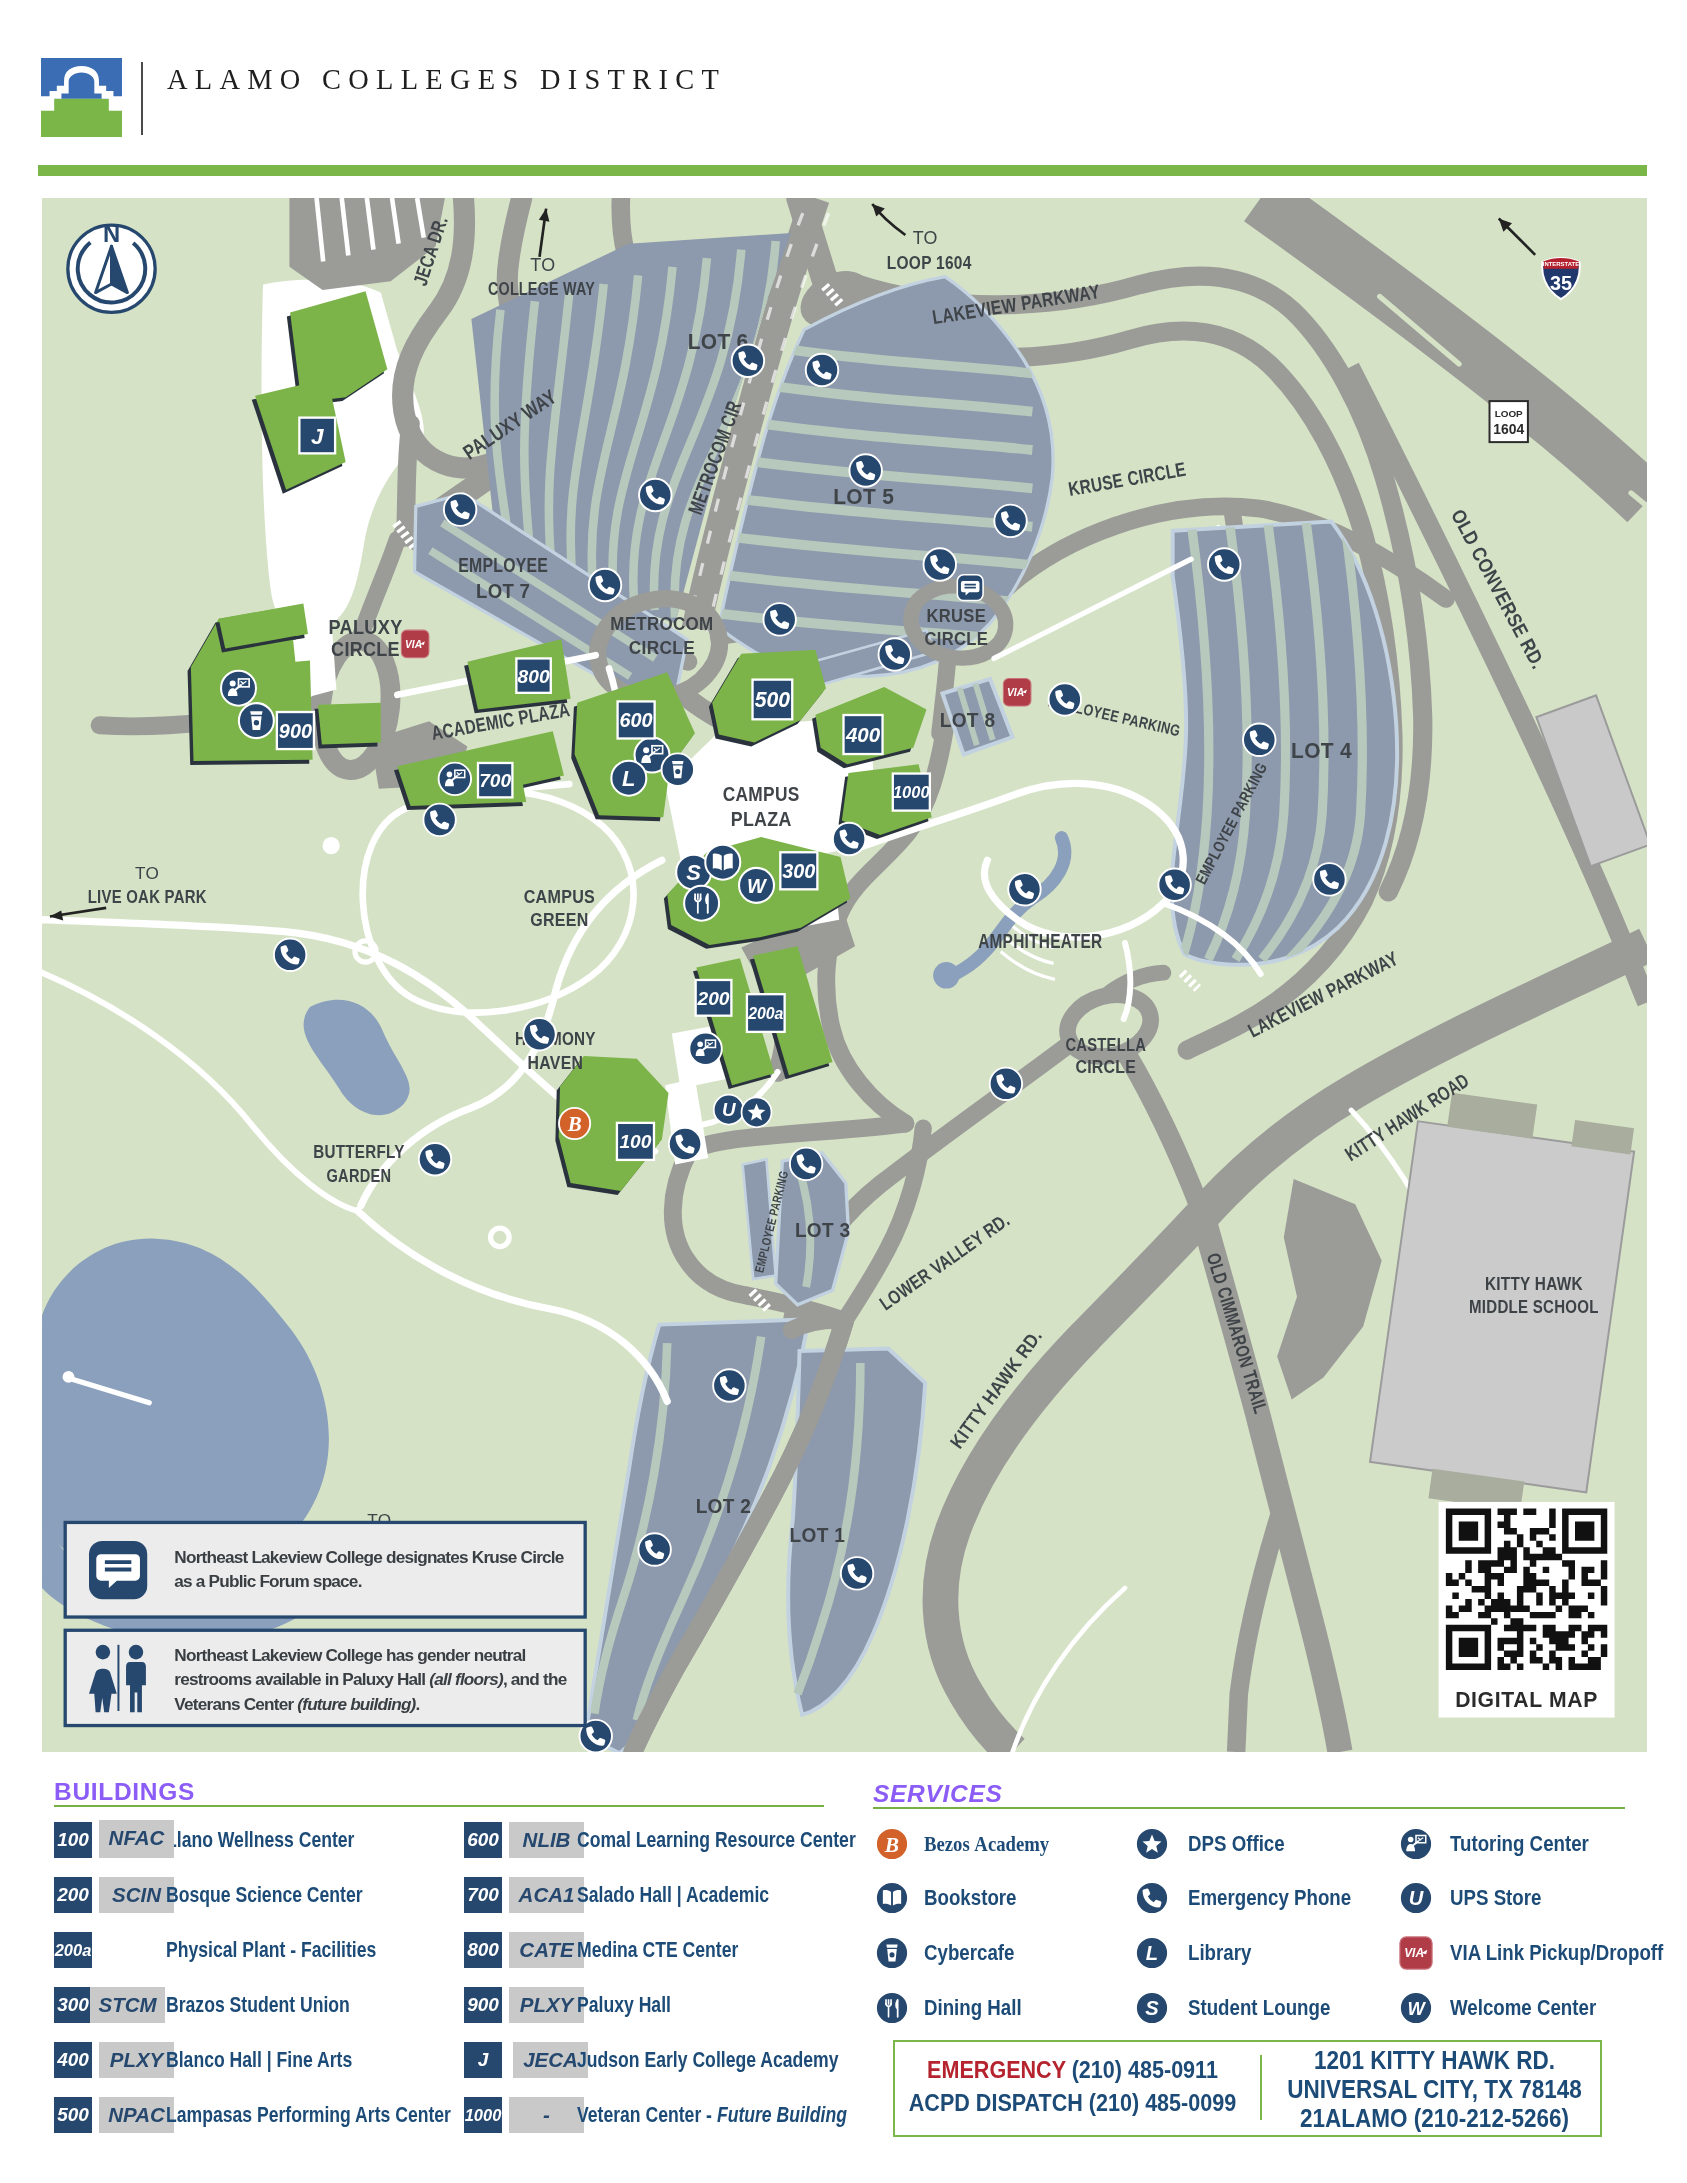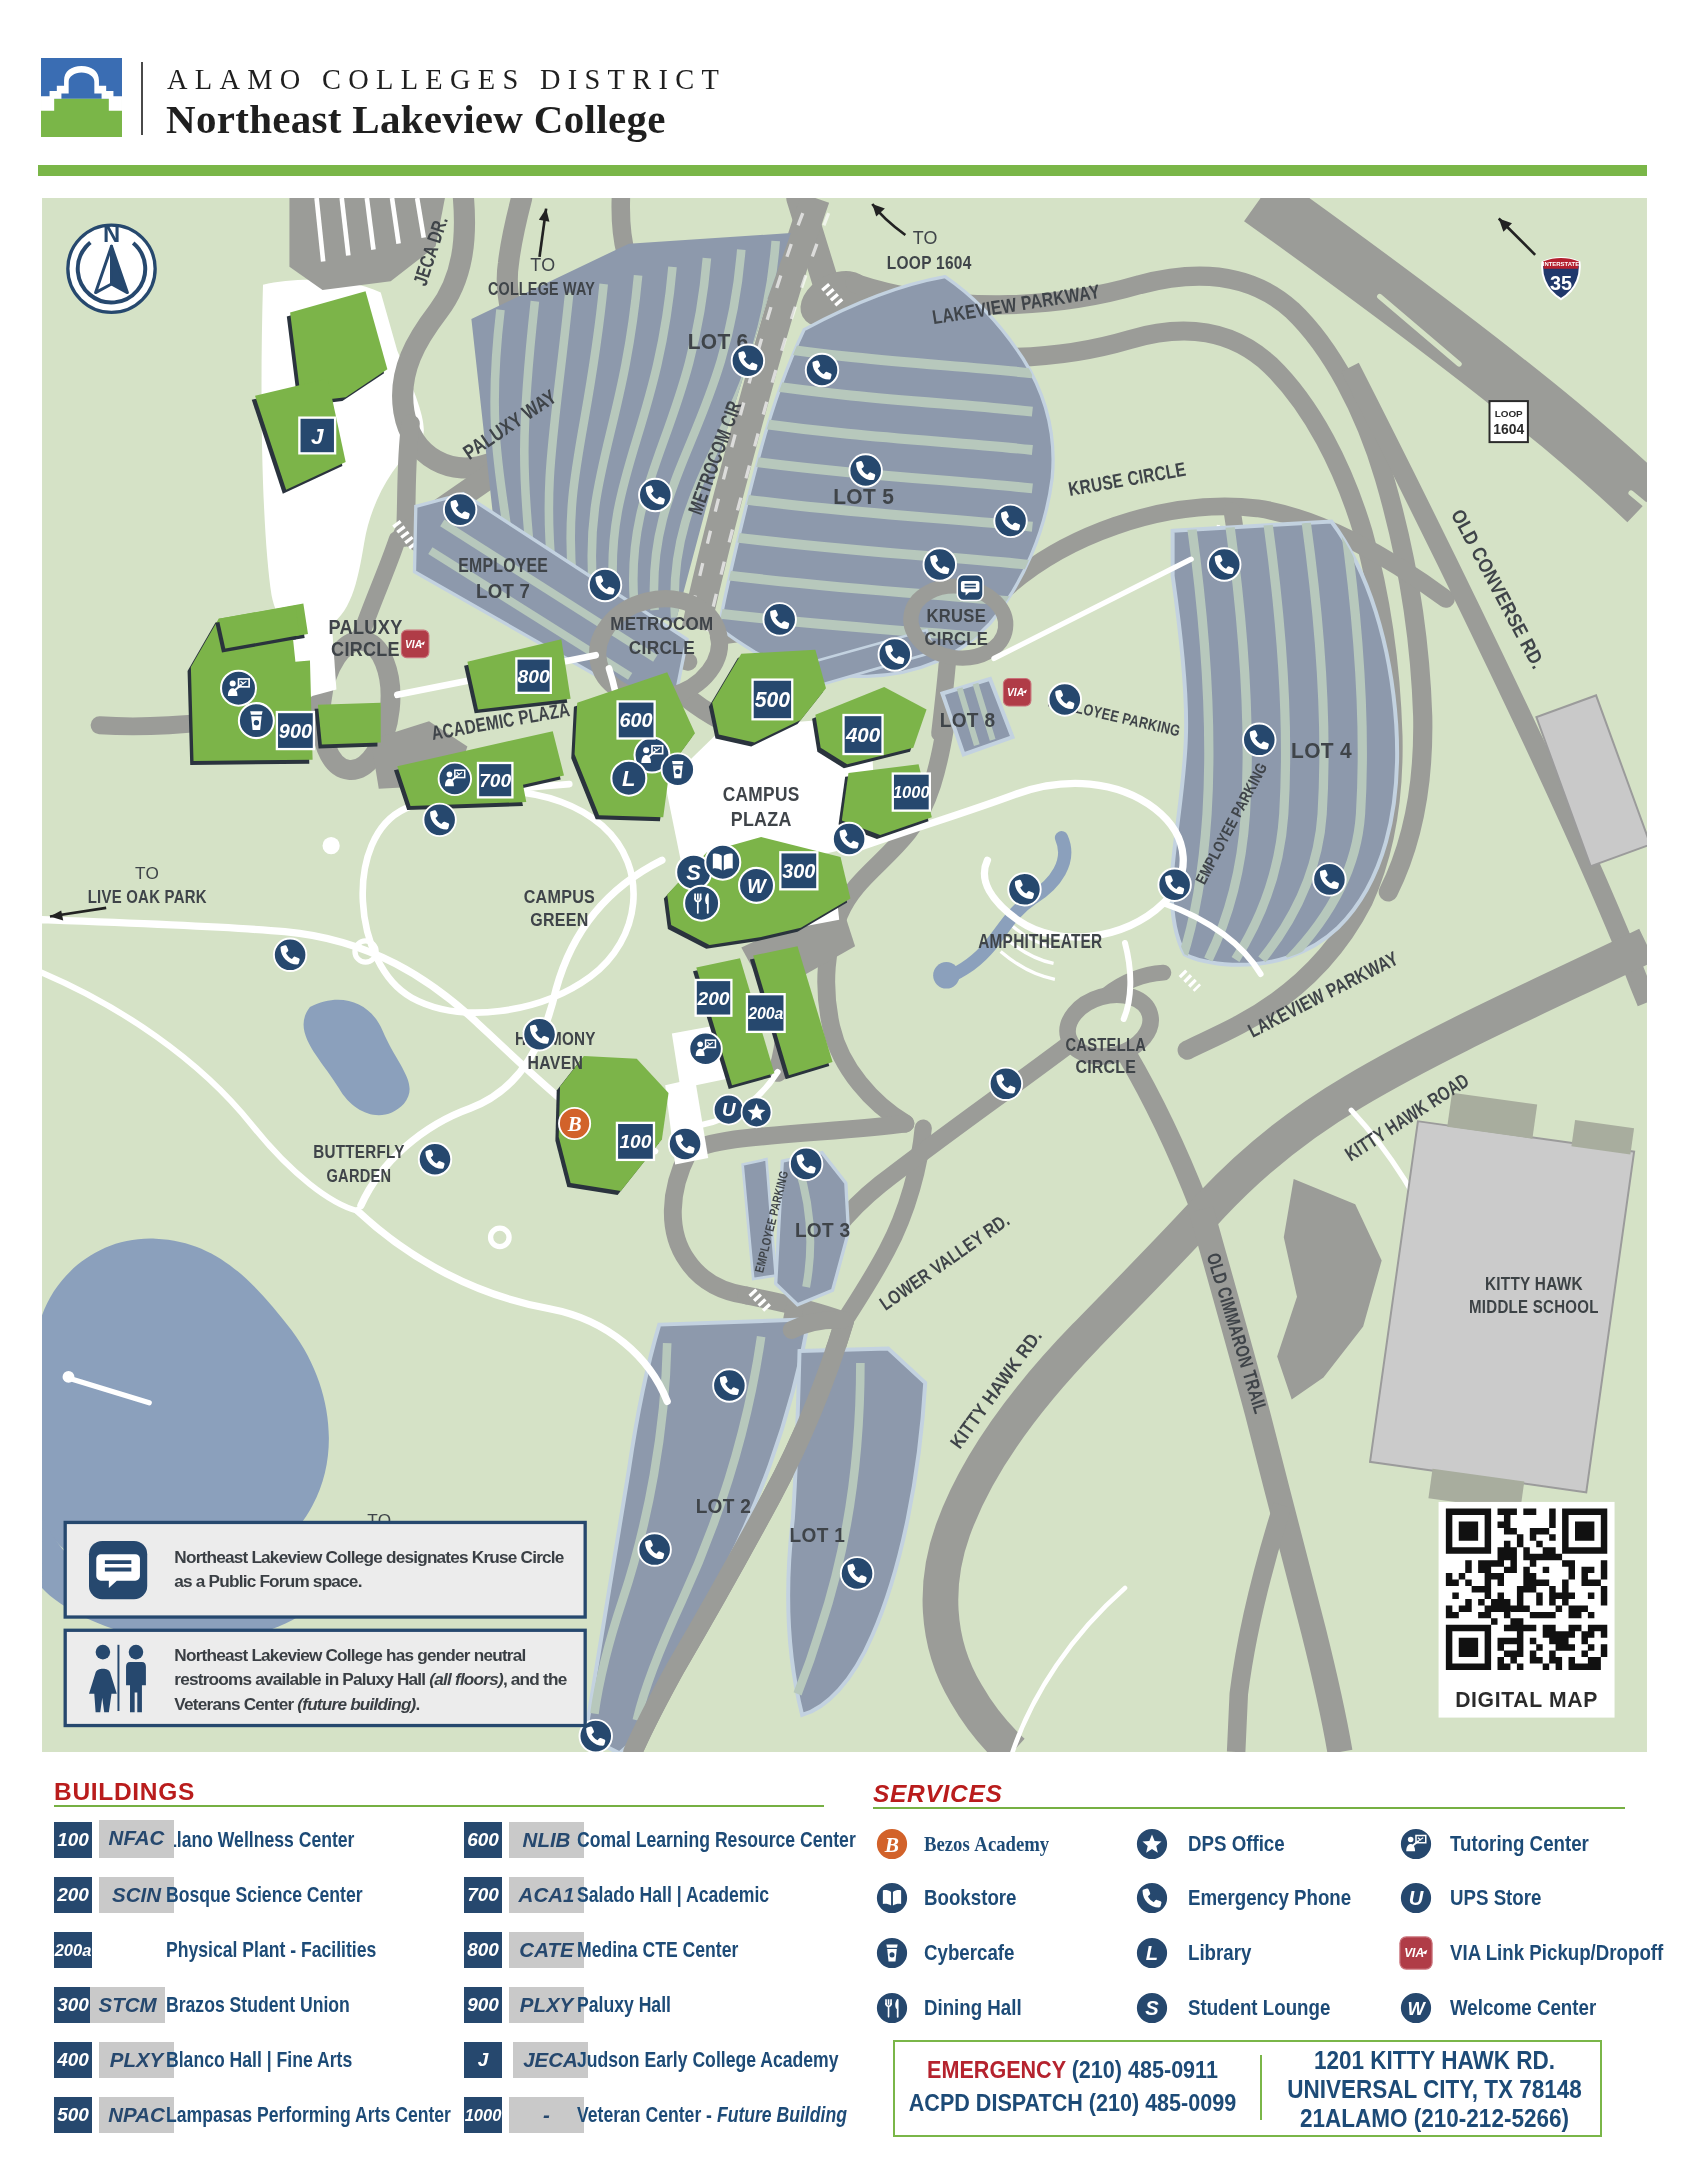--- a/index.html
+++ b/index.html
@@ -3,21 +3,21 @@
 <meta charset="utf-8">
 <style>
   html,body{margin:0;padding:0;}
   body{width:1687px;height:2183px;background:#fff;font-family:"Liberation Sans",sans-serif;}
   #page{position:relative;width:1687px;height:2183px;overflow:hidden;background:#fff;}
   .abs{position:absolute;}
   .hdr-small{font-family:"Liberation Serif",serif;font-size:28.4px;letter-spacing:7.3px;color:#1f1f1f;}
   .hdr-big{font-family:"Liberation Serif",serif;font-size:41px;font-weight:bold;color:#1f1f1f;letter-spacing:0.3px;}
   .campusmap{font-size:99px;font-weight:bold;letter-spacing:9.3px;color:#fff;-webkit-text-stroke:2.6px #486c3f;white-space:nowrap;}
   .greenbar{background:#7ab648;}
-  .sechead{font-size:24.5px;font-weight:bold;color:#b91c1c;letter-spacing:0.7px;}
+  .sechead{font-size:24.5px;font-weight:bold;color:#8b5cf6;letter-spacing:0.7px;}
   .secline{background:#76b043;height:2px;}
   .chip{position:absolute;height:36px;display:flex;align-items:center;justify-content:center;font-weight:bold;font-style:italic;}
   .chip.navy{background:#26486e;color:#fff;width:38px;font-size:19px;}
   .chip.gray{background:#c9c9c9;color:#26486e;width:75px;font-size:20.5px;}
   .bname{position:absolute;font-size:22px;font-weight:bold;color:#1d4b77;white-space:nowrap;line-height:36px;height:36px;transform:scaleX(.8);transform-origin:0 50%;}
   .sname{position:absolute;font-size:22px;font-weight:bold;color:#1d4b77;white-space:nowrap;line-height:34px;height:34px;transform:scaleX(.85);transform-origin:0 50%;}
 </style>
 </head>
 <body>
 <div id="page">
@@ -93,21 +93,20 @@
   <svg class="abs" style="left:41px;top:58px" width="81" height="79" viewBox="0 0 123 120">
     <rect x="0" y="0" width="123" height="62" fill="#3a6db3"></rect>
     <rect x="0" y="62" width="123" height="58" fill="#7ab648"></rect>
     <path d="M0,80 L0,58 L13,58 L13,50 L24,50 L24,42 L35,42 L35,34 C35,20 46,12 61.5,12 C77,12 88,20 88,34 L88,42 L99,42 L99,50 L110,50 L110,58 L123,58 L123,80 L103,80 L103,62 L92,62 L92,54 L81,54 L81,36 C81,28 72,22 61.5,22 C51,22 42,28 42,36 L42,54 L31,54 L31,62 L20,62 L20,80 Z" fill="#fff"></path>
   </svg>
 
   <div class="abs" style="left:141px;top:62px;width:2px;height:73px;background:#4a4a4a"></div>
 
   <div class="abs hdr-small" style="left:167px;top:64px;text-align:center;">ALAMO COLLEGES DISTRICT</div>
 
-  <div class="abs hdr-big" style="left:166px;top:95px;">Northeast Lakeview College</div>
 
 
   <div class="abs greenbar" style="left:38px;top:165px;width:1609px;height:10.6px;"></div>
 
   <svg id="map" class="abs" style="left:42px;top:198px" width="1605" height="1554" viewBox="63 299 2426 2349">
 
   <rect x="63" y="299" width="2426" height="2349" fill="#d5e2c6"></rect>
 
 <path d="M397,430 C450,418 530,420 575,442 L600,530 C630,600 650,650 635,665 C590,705 560,760 550,820 C540,880 530,930 490,950 C450,965 420,950 410,900 C395,800 392,600 397,430 Z" fill="#fff"></path>
 

